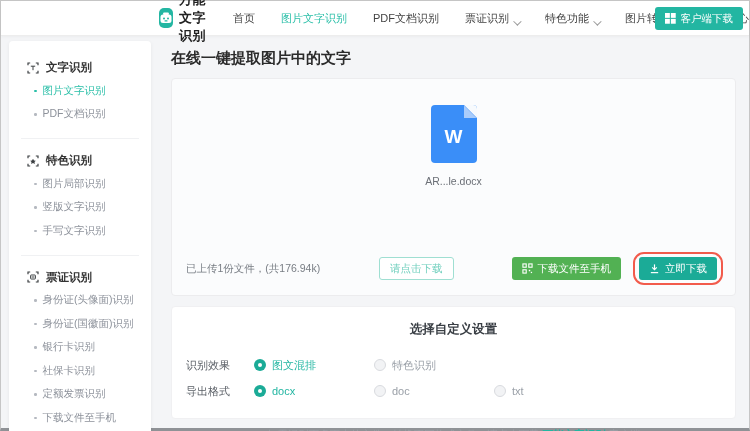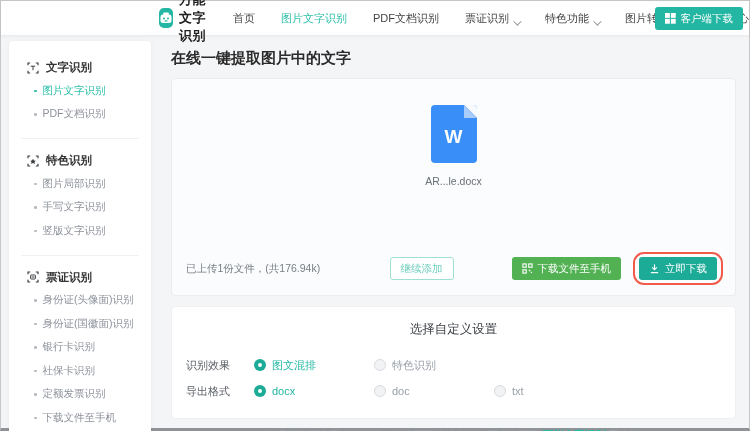--- a/index.html
+++ b/index.html
@@ -43,21 +43,21 @@
   .upload-footer { position:absolute; left:14px; right:12px; bottom:10px; display:flex; align-items:center;justify-content:space-between; }
   .upload-status { font-size:10.5px; color:#787d84; flex:1; }
   .btn { height:23px; font-size:10.5px; border-radius:3px; display:flex; align-items:center; gap:5px; padding:0 10px; cursor:pointer; border:none; font-family:inherit; white-space:nowrap; }
   .btn-outline { background:#fff; border:1px solid #9fdfd2; color:#6fcfbd; margin-right:10px; }
   .btn-green { background:#52b153; color:#fff; margin-right:12px;margin-left:48px; }
   .btn-teal { background:#1bab97; color:#fff; }
   .annotation-box { border:2px solid #f25b4c; border-radius:11px; padding:3px 4px; background:transparent; }
 
   
   .settings-card { background:#fff; border:1px solid #f0f0f2; border-radius:4px; margin-top:10px; padding:14px 0 14px 0; }
-  .settings-title { text-align:center; font-size:12.5px; font-weight:normal; color:#3a3f45; margin-bottom:14px; }
+  .settings-title { text-align:center; font-size:12.5px; font-weight:bold; color:#3a3f45; margin-bottom:14px; }
   .set-row { display:flex; align-items:center; height:26px; padding-left:14px; }
   .set-label { width:52px; font-size:11px; color:#5a5f66; flex:none; }
   .opt { display:flex; align-items:center; gap:6px; cursor:pointer; flex:none; }
   .opt-1 { width:120px; margin-left:16px; }
   .opt-2 { width:120px; }
   .opt-3 { width:110px; }
   .radio { width:12px; height:12px; border-radius:50%; flex:none; position:relative; }
   .radio.sel { background:#1bab97; }
   .radio.sel::after { content:""; position:absolute; left:4px; top:4px; width:4px; height:4px; border-radius:50%; background:#fff; }
   .radio.unsel { background:#f2f3f5; border:1px solid #d9dbdf; }
@@ -166,25 +166,25 @@
           </span>
         <span>特色识别</span>
       </div>
       <ul class="side-list">
         <li class="side-item">
             <span class="dot"></span>
             <span>图片局部识别</span>
           </li>
         <li class="side-item">
             <span class="dot"></span>
+            <span>竖版文字识别</span>
+          </li>
+        <li class="side-item">
+            <span class="dot"></span>
             <span>手写文字识别</span>
-          </li>
-        <li class="side-item">
-            <span class="dot"></span>
-            <span>竖版文字识别</span>
           </li>
       </ul>
       <div class="side-div"></div>
 
       <div class="side-section-title">
         <span>
             <svg width="12" height="12" viewBox="0 0 12 12" fill="none" stroke="#3c4043" stroke-width="1.2">
               <path d="M1 3.2V1h2.2"></path>
               <path d="M8.8 1H11v2.2"></path>
               <path d="M11 8.8V11H8.8"></path>
@@ -230,21 +230,21 @@
       <section class="upload-card">
         <div class="file-block">
           <div class="word-icon">
             <span class="word-letter">W</span>
           </div>
           <div class="file-name">AR...le.docx</div>
         </div>
         <div class="upload-footer">
           <span class="upload-status">已上传1份文件，(共176.94k)</span>
           <button class="btn btn-outline">
-              <span>继续添加</span>
+              <span>请点击下载</span>
             </button>
           <button class="btn btn-green">
             <span>
                 <svg width="11" height="11" viewBox="0 0 12 12" fill="none" stroke="#fff" stroke-width="1.2">
                   <rect x="1" y="1" width="3.6" height="3.6"></rect>
                   <rect x="7.4" y="1" width="3.6" height="3.6"></rect>
                   <rect x="1" y="7.4" width="3.6" height="3.6"></rect>
                   <rect x="7.4" y="7.4" width="1.6" height="1.6" fill="#fff" stroke="none"></rect>
                   <rect x="9.6" y="9.6" width="1.4" height="1.4" fill="#fff" stroke="none"></rect>
                 </svg>

